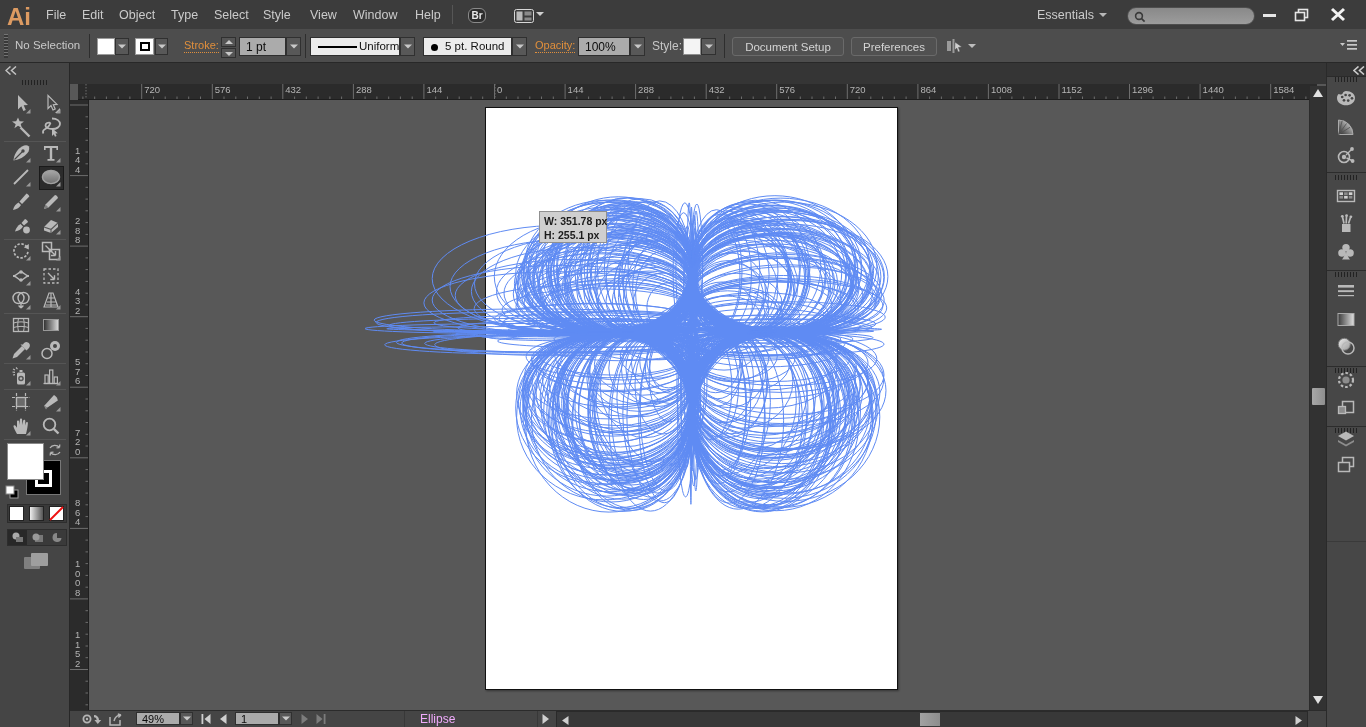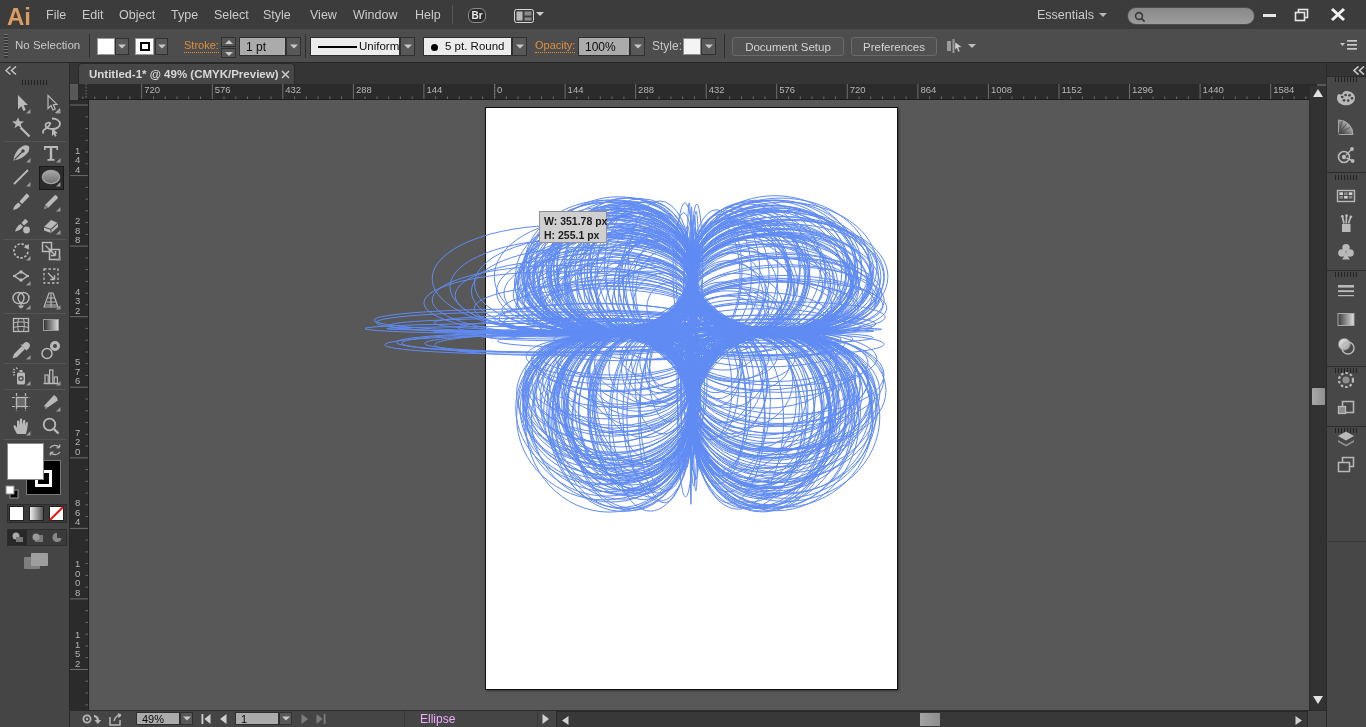--- a/index.html
+++ b/index.html
@@ -108,26 +108,20 @@
     </svg>
 <div class="abs" style="left:968px;top:15px;border:4px solid transparent;border-top-color:#bdbdbd"></div>
 <svg class="abs" style="left:1340px;top:10px" width="18" height="13" viewBox="0 0 18 13">
       <path d="M0 4 l5 0 l-2.5 3 z" fill="#c8c8c8"></path>
       <rect x="7" y="1" width="10" height="1.7" fill="#c8c8c8"></rect>
       <rect x="7" y="5" width="10" height="1.7" fill="#c8c8c8"></rect>
       <rect x="7" y="9" width="10" height="1.7" fill="#c8c8c8"></rect>
     </svg>
 </div>
 <div id="tabrow">
-<div class="abs" style="left:78px;top:0;width:217px;height:21px;background:#474747;border-radius:4px 4px 0 0;border:1px solid #2a2a2a;border-bottom:none">
-<div class="abs" style="left:10px;top:4px;font-size:11.5px;font-weight:bold;color:#d8d8d8;white-space:nowrap">Untitled-1* @ 49% (CMYK/Preview)</div>
-<svg class="abs" style="left:202px;top:6px" width="9" height="9" viewBox="0 0 9 9">
-        <path d="M1 1 L8 8 M8 1 L1 8" stroke="#c9c9c9" stroke-width="1.6"></path>
-      </svg>
-</div>
 <svg class="abs" style="left:1345px;top:5px" width="12" height="9" viewBox="0 0 12 9">
       <path d="M5.5 0.5 L1 4.5 L5.5 8.5 M11 0.5 L6.5 4.5 L11 8.5" stroke="#c2c2c2" stroke-width="1.5" fill="none"></path>
     </svg>
 </div>
 <div id="toolpanel">
     <svg class="abs" style="left:5px;top:3px" width="12" height="9" viewBox="0 0 12 9">
       <path d="M5.5 0.5 L1 4.5 L5.5 8.5 M11 0.5 L6.5 4.5 L11 8.5" stroke="#c2c2c2" stroke-width="1.5" fill="none"></path>
     </svg>
     <div class="griph" style="left:22px;top:17px"></div>
     <svg class="abs" style="left:10.5px;top:31px" width="22" height="22" viewBox="0 0 22 22" preserveAspectRatio="xMidYMid meet">

